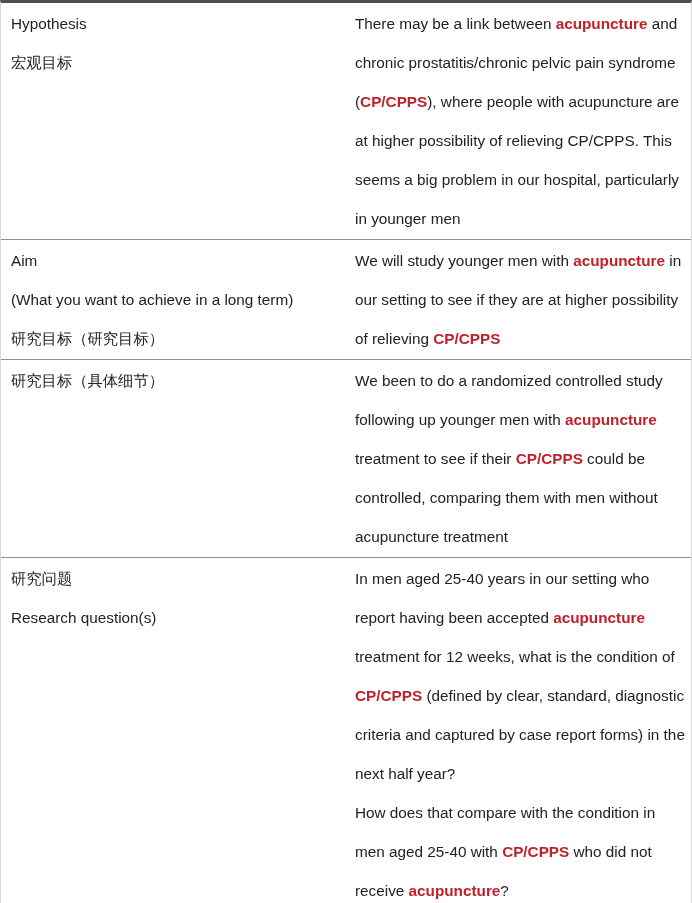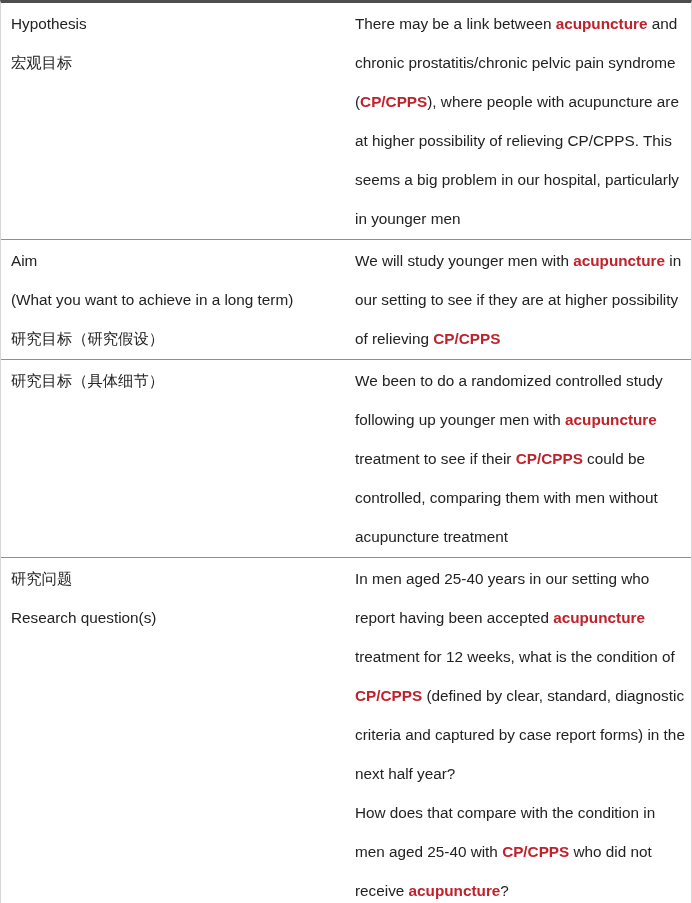--- a/index.html
+++ b/index.html
@@ -68,21 +68,21 @@
         <div class="line"><span class="b">宏观目标</span></div>
       </div>
       <div class="cell right">
         <p><span>There may be a link between </span><span class="red">acupuncture</span><span> and chronic prostatitis/chronic pelvic pain syndrome (</span><span class="red">CP/CPPS</span><span>), where people with acupuncture are at higher possibility of relieving CP/CPPS. This seems a big problem in our hospital, particularly in younger men</span></p>
       </div>
     </div>
     <div class="row">
       <div class="cell left">
         <div class="line"><span class="b">Aim</span></div>
         <div class="line"><span>(What you want to achieve in a long term)</span></div>
-        <div class="line"><span class="b">研究目标</span><span>（研究假设）</span></div>
+        <div class="line"><span class="b">研究目标</span><span>（研究目标）</span></div>
       </div>
       <div class="cell right">
         <p><span>We will study younger men with </span><span class="red">acupuncture</span><span> in our setting to see if they are at higher possibility of relieving </span><span class="red">CP/CPPS</span></p>
       </div>
     </div>
     <div class="row">
       <div class="cell left">
         <div class="line"><span class="b">研究目标</span><span>（具体细节）</span></div>
       </div>
       <div class="cell right">

